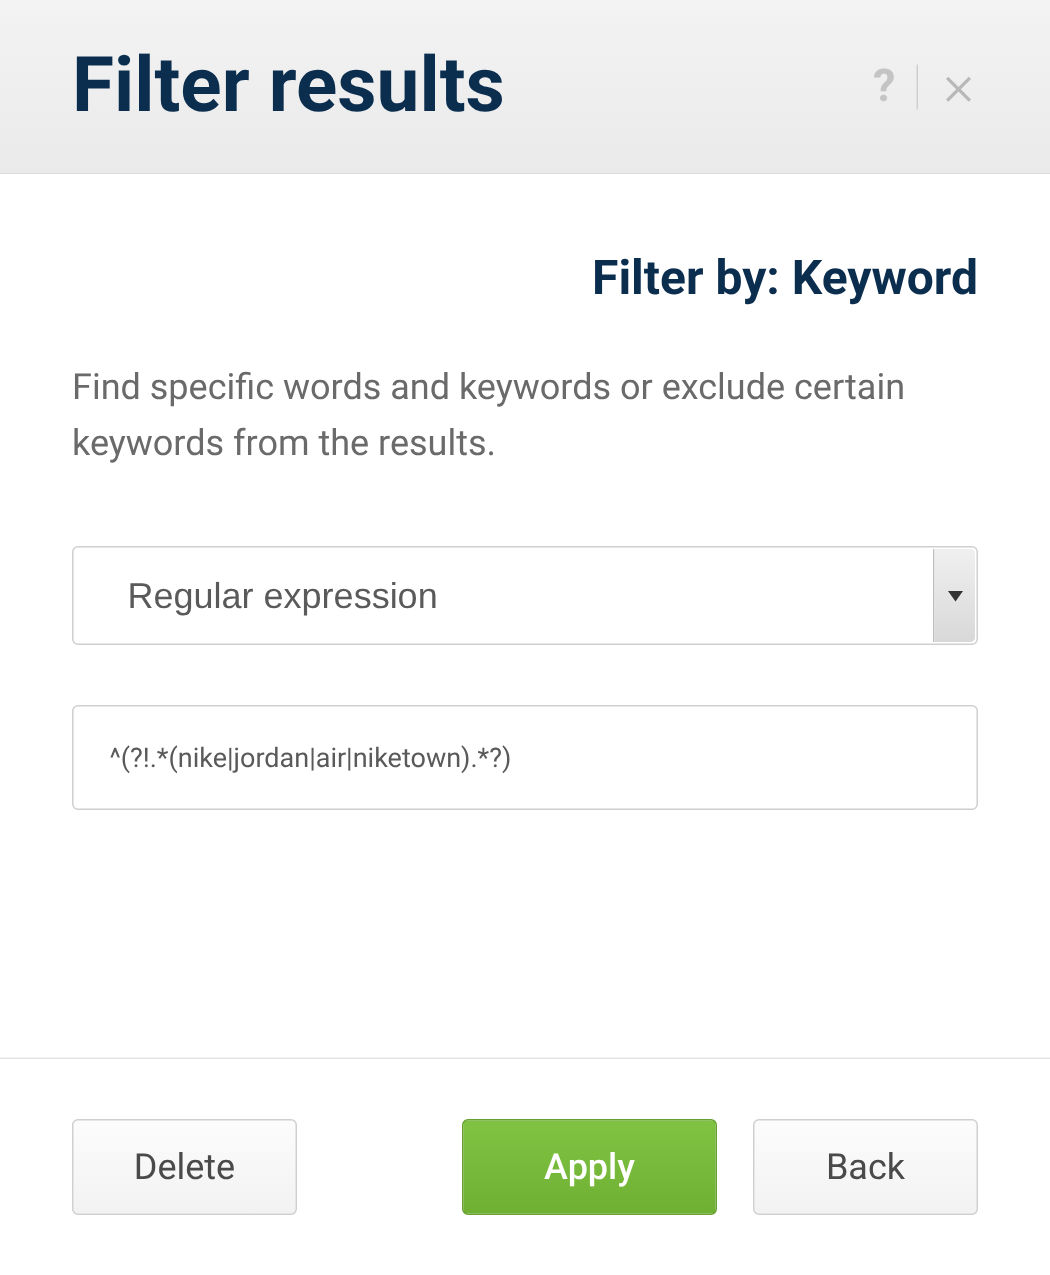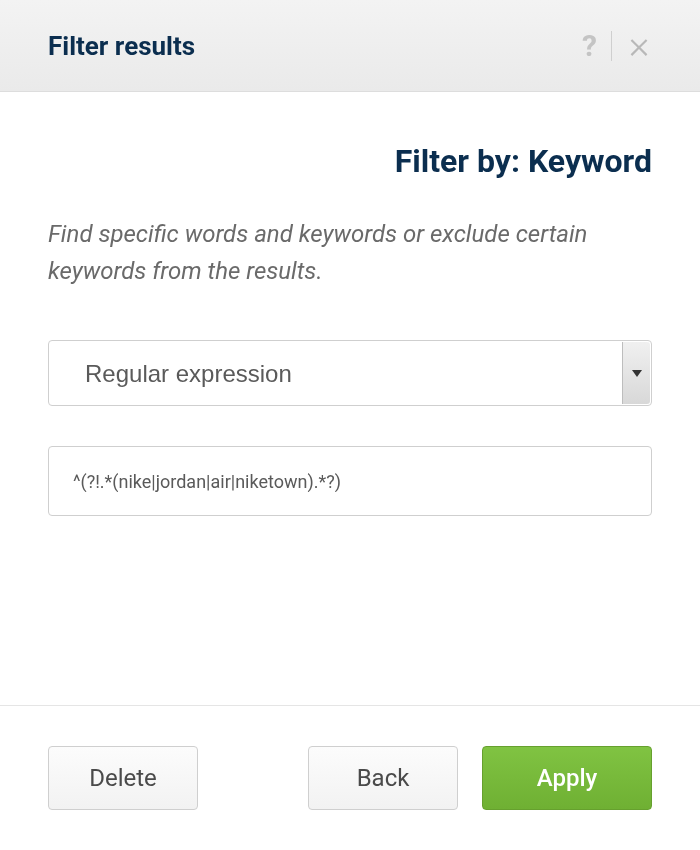--- a/index.html
+++ b/index.html
@@ -17,21 +17,21 @@
     .header {
       background: linear-gradient(to bottom, #f3f3f3, #eaeaea);
       border-bottom: 1px solid #ddd;
       padding: 28px 48px;
       display: flex;
       align-items: center;
       justify-content: space-between;
     }
     .header-title {
       color: #0b2e4f;
-      font-size: 26px;
+      font-size: 51px;
       font-weight: 700;
     }
     .header-actions {
       display: flex;
       align-items: center;
       gap: 14px;
       color: #bfbfbf;
     }
     .header-actions .help-icon {
       font-size: 30px;
@@ -63,21 +63,20 @@
       font-size: 32px;
       font-weight: 700;
       margin-bottom: 36px;
       text-align: right;
     }
     .description {
       color: #6a6a6a;
       font-size: 24px;
       line-height: 1.55;
       margin-bottom: 50px;
-      font-style: italic;
     }
     .select-wrapper {
       position: relative;
       width: 100%;
       margin-bottom: 40px;
     }
     .select-field {
       width: 100%;
       height: 66px;
       border: 1px solid #cfcfcf;
@@ -191,16 +190,16 @@
     </select>
     <span class="select-caret"></span>
   </div>
 
   <input type="text" class="text-field" value="^(?!.*(nike|jordan|air|niketown).*?)" style="">
 </div>
 
 <div class="footer">
   <button class="btn btn-secondary">Delete</button>
   <div class="footer-right">
+    <button class="btn btn-primary">Apply</button>
     <button class="btn btn-secondary">Back</button>
-    <button class="btn btn-primary">Apply</button>
   </div>
 </div>
 
 </body></html>

